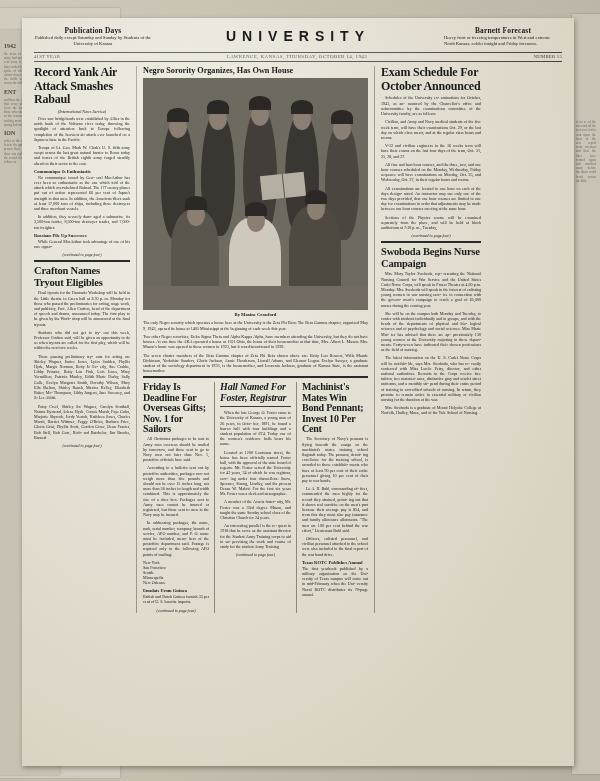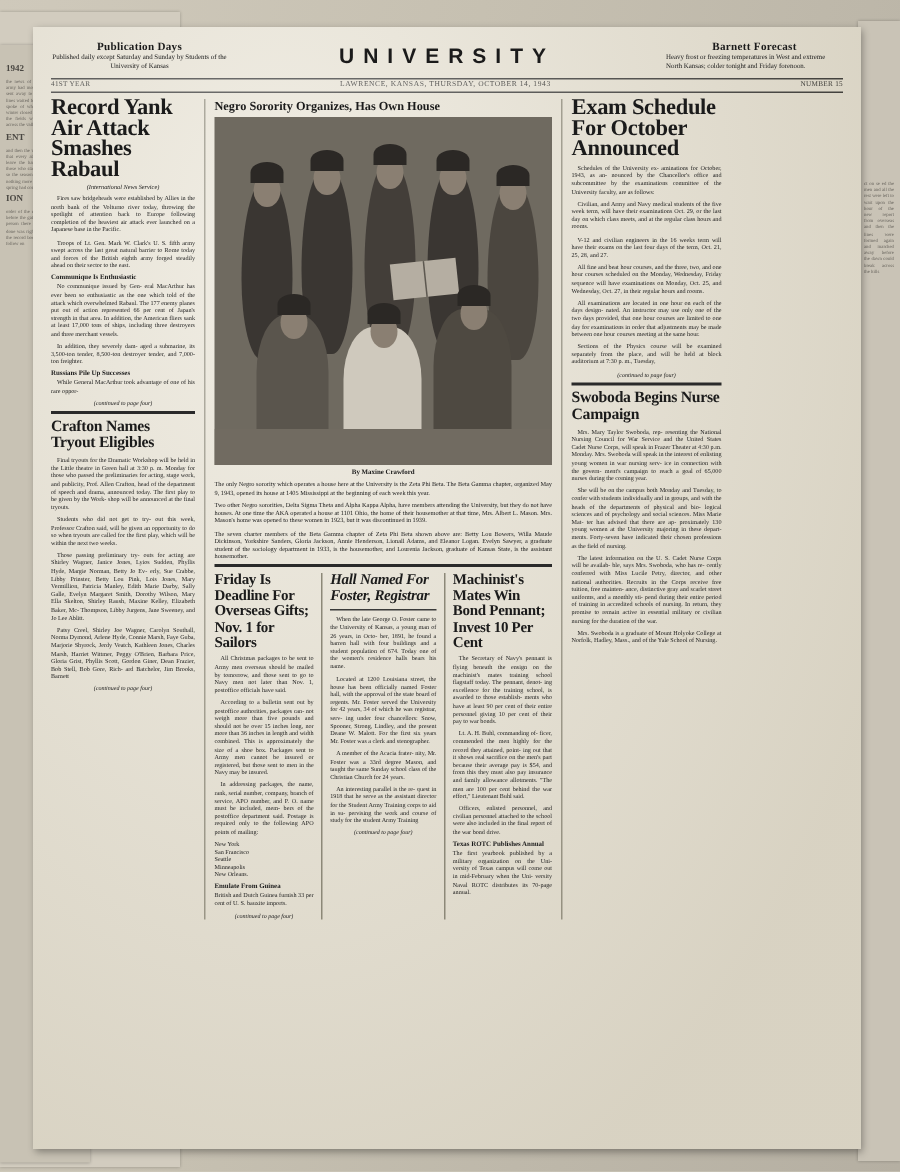--- a/index.html
+++ b/index.html
@@ -28,21 +28,21 @@
     box-shadow:1px 2px 5px rgba(0,0,0,.35);
     overflow:hidden;
   }
   .paper:before{ 
     content:"";position:absolute;inset:0;
     background:radial-gradient(ellipse at 30% 20%,rgba(255,255,255,.35),rgba(140,130,105,.18) 80%);
     pointer-events:none;
   }
 
   
-  .masthead{position:relative;padding:10px 12px 0;display:flex;align-items:center;gap:45px;}
+  .masthead{position:relative;padding:10px 12px 0;display:flex;align-items:flex-start;gap:45px;}
   .mh-left,.mh-right{width:118px;font-size:5.2px;line-height:6.3px;}
   .mh-mid{flex:1;text-align:center;}
   .mh-label{font-weight:bold;font-size:7.4px;text-align:center;margin-bottom:1px;letter-spacing:.2px;}
   .mh-body{text-align:center;font-size:4.6px;line-height:5.6px;}
   .mh-right .mh-body{text-align:left;}
   .uni{
     font-family:"Liberation Sans", sans-serif;
     font-weight:bold;letter-spacing:6px;font-size:14px;margin:0 0 1px;
   }
   .dk{
@@ -59,21 +59,21 @@
   
   .cols{display:flex;padding:4px 12px 0;gap:6px;}
   .col{position:relative;}
   .c1{width:96px;}
   .c2{width:225px;}
   .c3{width:100px;}
   .vrule{width:0;border-left:1px solid #8c8878;}
 
   h2.head{
     font-family:"Liberation Serif", serif;
-    font-weight:bold;font-size:15px;line-height:13.5px;margin:0 0 2px;
+    font-weight:bold;font-size:12px;line-height:13.5px;margin:0 0 2px;
     letter-spacing:-.2px;
   }
   h2.head.sm{font-size:10.5px;line-height:11.6px;}
   h2.head.xsm{font-size:10px;line-height:10.4px;}
   .byline{font-size:4.2px;font-style:italic;text-align:center;margin:1px 0 2px;}
   .hr-thin{border-top:1px solid #3a3a3a;margin:3px 0;}
   .hr-thick{border-top:2px solid #2a2a2a;margin:3px 0;}
 
   p.body{font-size:4.1px;line-height:5.2px;text-align:justify;margin:0 0 3px;
          text-indent:4px;}

